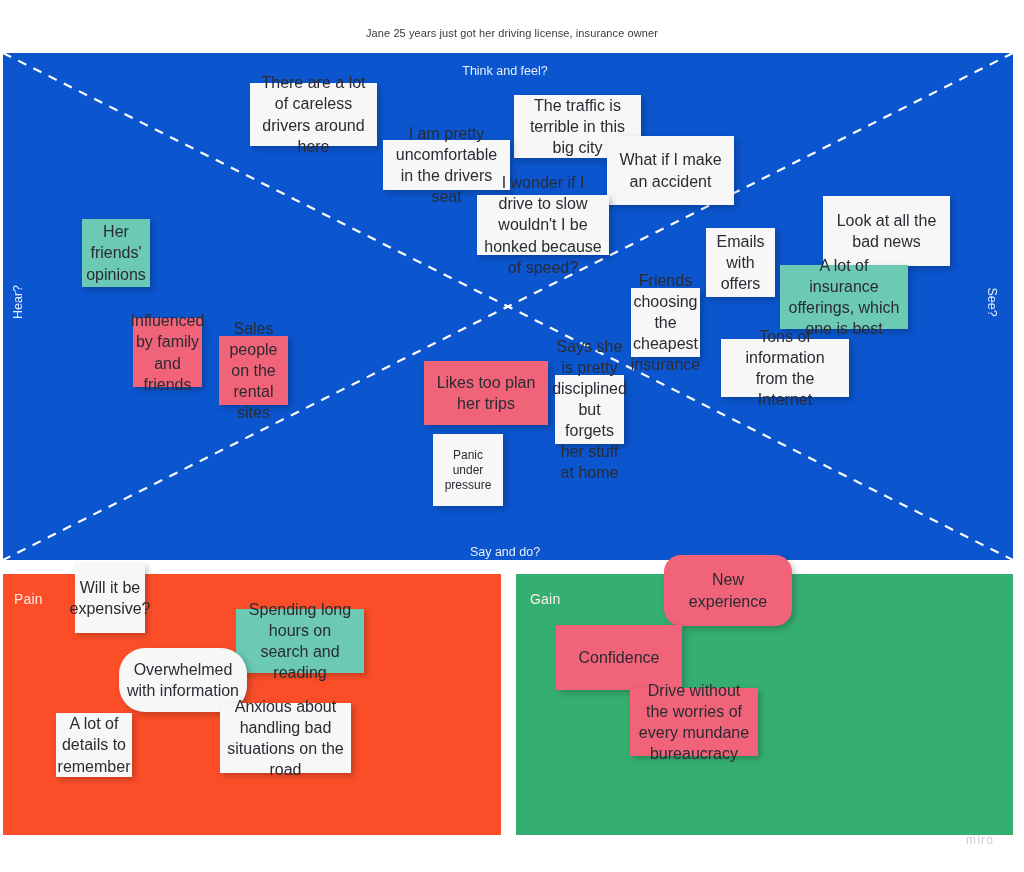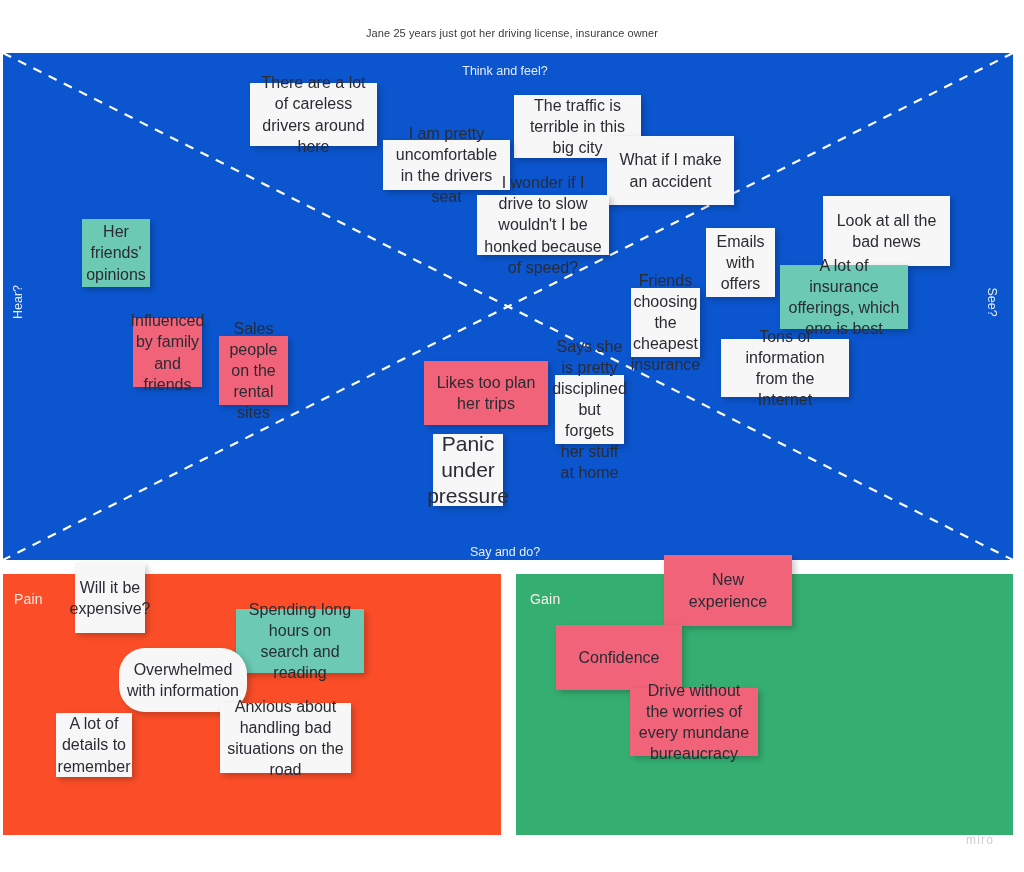--- a/index.html
+++ b/index.html
@@ -51,21 +51,21 @@
     display: flex; align-items: center; justify-content: center;
     text-align: center;
     padding: 4px 7px;
     font-size: 16px; line-height: 1.32;
     color: #2b2b33;
     box-shadow: 3px 3px 6px rgba(0,0,0,0.22);
   }
   .note.white { background: #F7F7F7; }
   .note.pink  { background: #F06378; }
   .note.teal  { background: #6BC9B4; }
-  .note.big   { font-size: 21px; line-height: 1.25; }
+  .note.big   { font-size: 12px; line-height: 1.25; }
 
   
   #watermark {
     position: absolute; left: 966px; top: 833px;
     font-size: 12px; color: #cfcfcf; letter-spacing: 1.2px;
   }
 </style>
 </head>
 <body>
 
@@ -111,19 +111,19 @@
   <div class="note white" style="left:75px; top:563px; width:70px; height:70px;">Will it be expensive?</div>
   <div class="note teal" style="left:236px; top:609px; width:128px; height:64px;">Spending long hours on search and reading</div>
   <div class="note white" style="left:119px; top:648px; width:128px; height:64px;border-radius:26px;">Overwhelmed with information</div>
   <div class="note white" style="left:56px; top:713px; width:76px; height:64px;">A lot of details to remember</div>
   <div class="note white" style="left:220px; top:703px; width:131px; height:70px;">Anxious about handling bad situations on the road</div>
 
   <div class="panel" id="panel-gain">
     <div class="panel-label">Gain</div>
   </div>
 
-  <div class="note pink" style="left:664px; top:555px; width:128px; height:71px;">New experience</div>
+  <div class="note pink" style="left:664px; top:555px; width:128px; height:71px;border-radius:17px;">New experience</div>
   <div class="note pink" style="left:556px; top:625px; width:126px; height:65px;">Confidence</div>
   <div class="note pink" style="left:630px; top:688px; width:128px; height:68px;">Drive without the worries of every mundane bureaucracy</div>
 
   <div id="watermark">miro</div>
 
 </div>
 
 </body></html>

